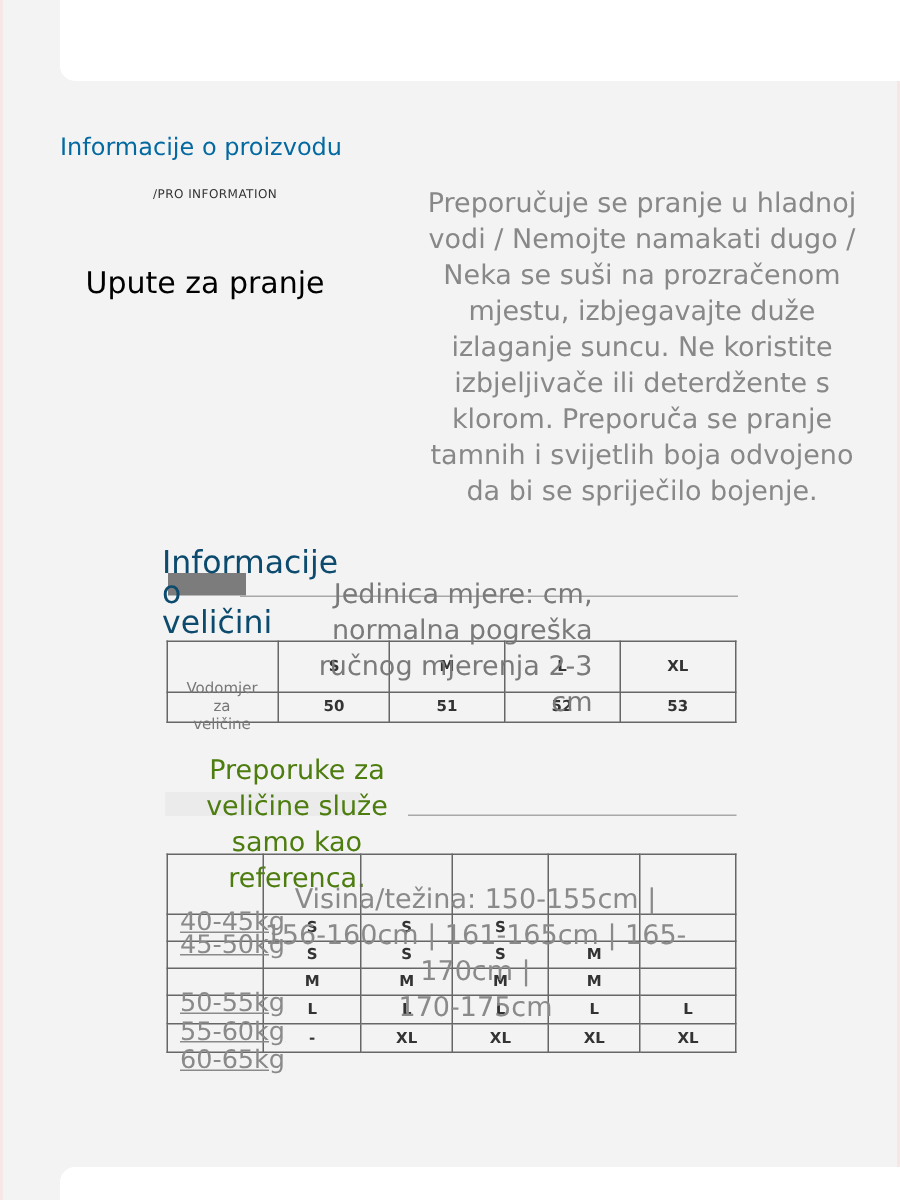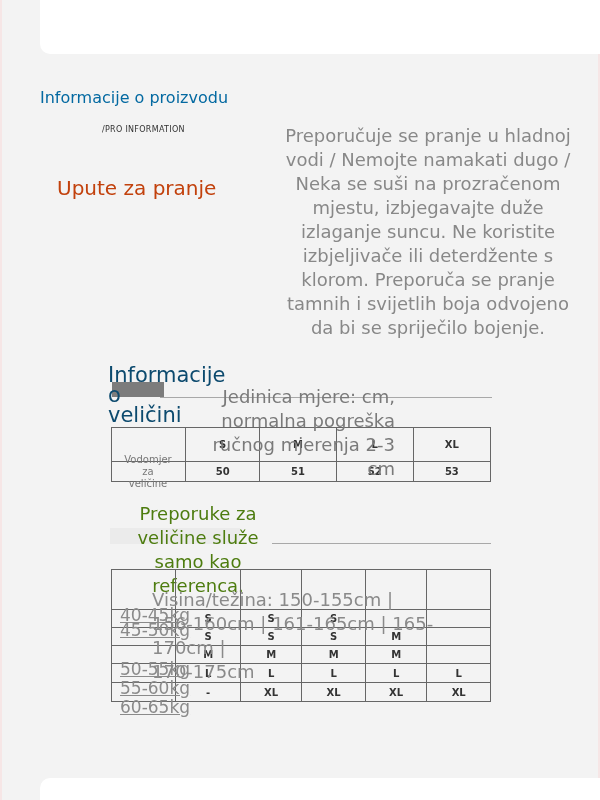--- a/index.html
+++ b/index.html
@@ -15,38 +15,38 @@
     position: absolute; left: 40px; top: 0; width: 560px; height: 54px;
     background: #ffffff; border-radius: 0 0 0 10px;
   }
   .bottom-card {
     position: absolute; left: 40px; top: 778px; width: 560px; height: 22px;
     background: #ffffff; border-radius: 10px 0 0 0;
   }
   .abs { position: absolute; }
   .section-title { font-size: 16px; color: #0369a1; white-space: nowrap; }
   .subtitle { font-size: 8px; color: #333; letter-spacing: 0.3px; }
-  .wash-title { font-size: 20px; color: #c2410c; white-space: nowrap; }
+  .wash-title { font-size: 20px; color: #000000; white-space: nowrap; }
   .wash-text {
     font-size: 18px; line-height: 24px; text-align: center; color: #888;
     width: 320px;
   }
   .size-info-title { font-size: 21px; line-height: 20px; color: #0c4a6e; text-align: left; width: 130px; }
   .unit-note { font-size: 18px; line-height: 24px; color: #7a7a7a; text-align: right; width: 230px; }
   .rec-note { font-size: 18px; line-height: 24px; color: #4d7c0f; text-align: center; width: 150px; }
   .gray-block { background: #7c7c7c; }
   .hline { height: 1px; background: #a8a8a8; }
   table.grid { border-collapse: collapse; position: absolute; }
   table.grid td {
     border: 1px solid #666; text-align: center; font-size: 10px; color: #333; padding: 0;
     font-weight: bold;
   }
   .vodomjer { font-size: 10px; color: #777; line-height: 12px; text-align: center; width: 74px; }
   .height-overlay {
-    font-size: 18px; line-height: 24px; color: #8a8a8a; text-align: left; width: 330px;
+    font-size: 18px; line-height: 24px; color: #8a8a8a; text-align: center; width: 330px;
   }
   .weights { font-size: 17px; line-height: 18px; color: #8a8a8a; text-decoration: underline; }
   .w-item { display: block; height: 19px; }
 </style>
 </head>
 <body>
 
 <div class="edge-left"></div>
 <div class="edge-right"></div>
 <div class="top-card"></div>

